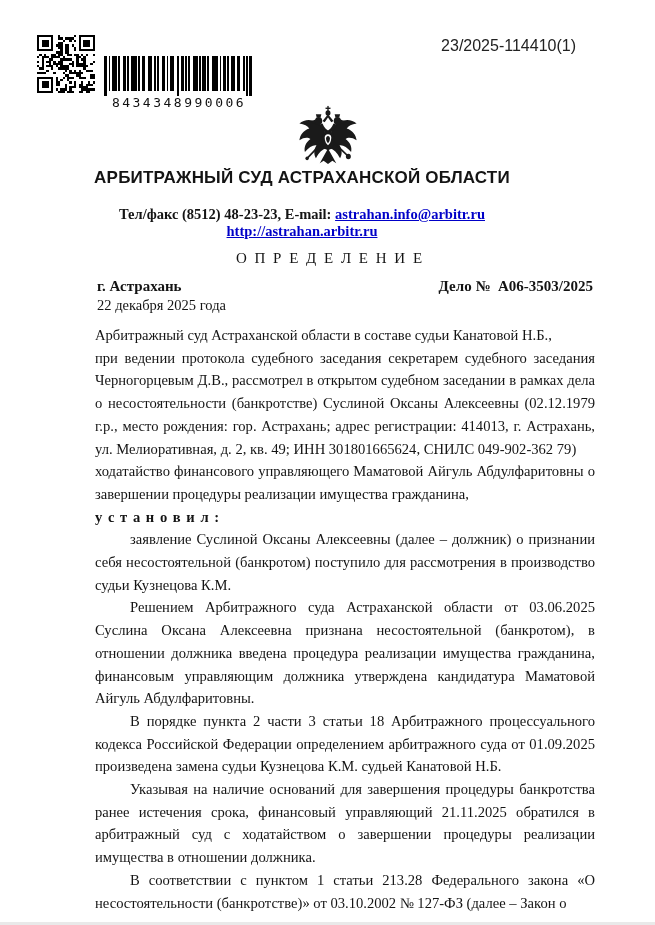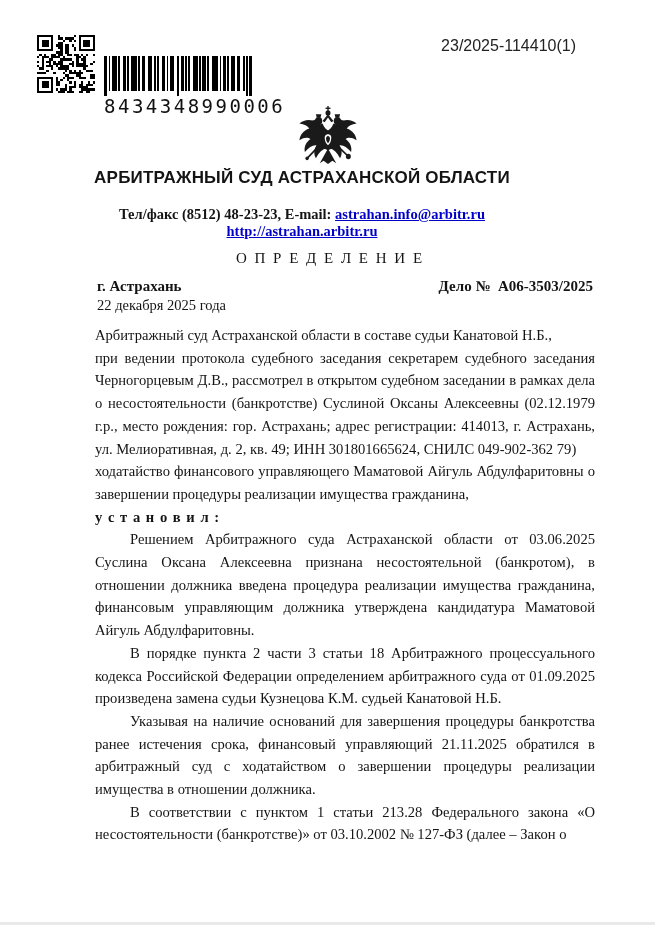--- a/index.html
+++ b/index.html
@@ -5,21 +5,21 @@
   html,body{margin:0;padding:0;background:#fff;}
   .page{position:relative;width:655px;height:925px;background:#fff;overflow:hidden;
         font-family:"Liberation Serif",serif;color:#141414;}
   .abs{position:absolute;}
 
   
   .qr{left:37px;top:34px;width:58px;height:60px;}
   .qr svg{width:100%;height:100%;}
   .barcode-block{left:104px;top:56px;width:150px;}
   .barcode-block svg{display:block;width:150px;height:40px;}
-  .bc-digits{font-family:"DejaVu Sans Mono",monospace;font-size:19px;letter-spacing:2.5px;
+  .bc-digits{font-family:"DejaVu Sans Mono",monospace;font-size:13px;letter-spacing:2.5px;
              text-align:center;color:#111;margin-top:-1px;white-space:nowrap;}
   .doc-number{right:79px;top:37px;font-family:"Liberation Sans",sans-serif;font-size:16px;color:#222;}
 
   
   .eagle{top:105px;left:295px;width:66px;height:62px;}
   .eagle svg{width:100%;height:100%;}
   .center{left:0;width:604px;text-align:center;}
   .court-name{top:168px;font-family:"Liberation Sans",sans-serif;font-weight:700;font-size:17px;letter-spacing:.2px;}
   .addr{top:189px;font-weight:700;font-size:14.5px;}
   .contacts{top:206px;font-weight:700;font-size:14.5px;}
@@ -135,20 +135,21 @@
     <span>г. Астрахань</span>
     <span>Дело №  А06-3503/2025</span>
   </div>
   <div class="abs date-line">22 декабря 2025 года</div>
 
   <div class="abs body">
     <p>Арбитражный суд Астраханской области в составе судьи Канатовой Н.Б.,</p>
     <p>при ведении протокола судебного заседания секретарем судебного заседания Черногорцевым Д.В., рассмотрел в открытом судебном заседании в рамках дела о несостоятельности (банкротстве) Суслиной Оксаны Алексеевны (02.12.1979 г.р., место рождения: гор. Астрахань; адрес регистрации: 414013, г. Астрахань, ул. Мелиоративная, д. 2, кв. 49; ИНН 301801665624, СНИЛС 049-902-362 79)</p>
     <p>ходатайство финансового управляющего Маматовой Айгуль Абдулфаритовны о завершении процедуры реализации имущества гражданина,</p>
     <p class="ustanovil">у с т а н о в и л :</p>
+    <p class="ind">заявление Суслиной Оксаны Алексеевны (далее – должник) о признании себя несостоятельной (банкротом) поступило для рассмотрения в производство судьи Кузнецова К.М.</p>
     <p class="ind">Решением Арбитражного суда Астраханской области от 03.06.2025 Суслина Оксана Алексеевна признана несостоятельной (банкротом), в отношении должника введена процедура реализации имущества гражданина, финансовым управляющим должника утверждена кандидатура Маматовой Айгуль Абдулфаритовны.</p>
     <p class="ind">В порядке пункта 2 части 3 статьи 18 Арбитражного процессуального кодекса Российской Федерации определением арбитражного суда от 01.09.2025 произведена замена судьи Кузнецова К.М. судьей Канатовой Н.Б.</p>
     <p class="ind">Указывая на наличие оснований для завершения процедуры банкротства ранее истечения срока, финансовый управляющий 21.11.2025 обратился в арбитражный суд с ходатайством о завершении процедуры реализации имущества в отношении должника.</p>
     <p class="ind">В соответствии с пунктом 1 статьи 213.28 Федерального закона «О несостоятельности (банкротстве)» от 03.10.2002 № 127-ФЗ (далее – Закон о</p>
   </div>
 
   <div class="abs page-edge"></div>
 </div>
 
 </body></html>

